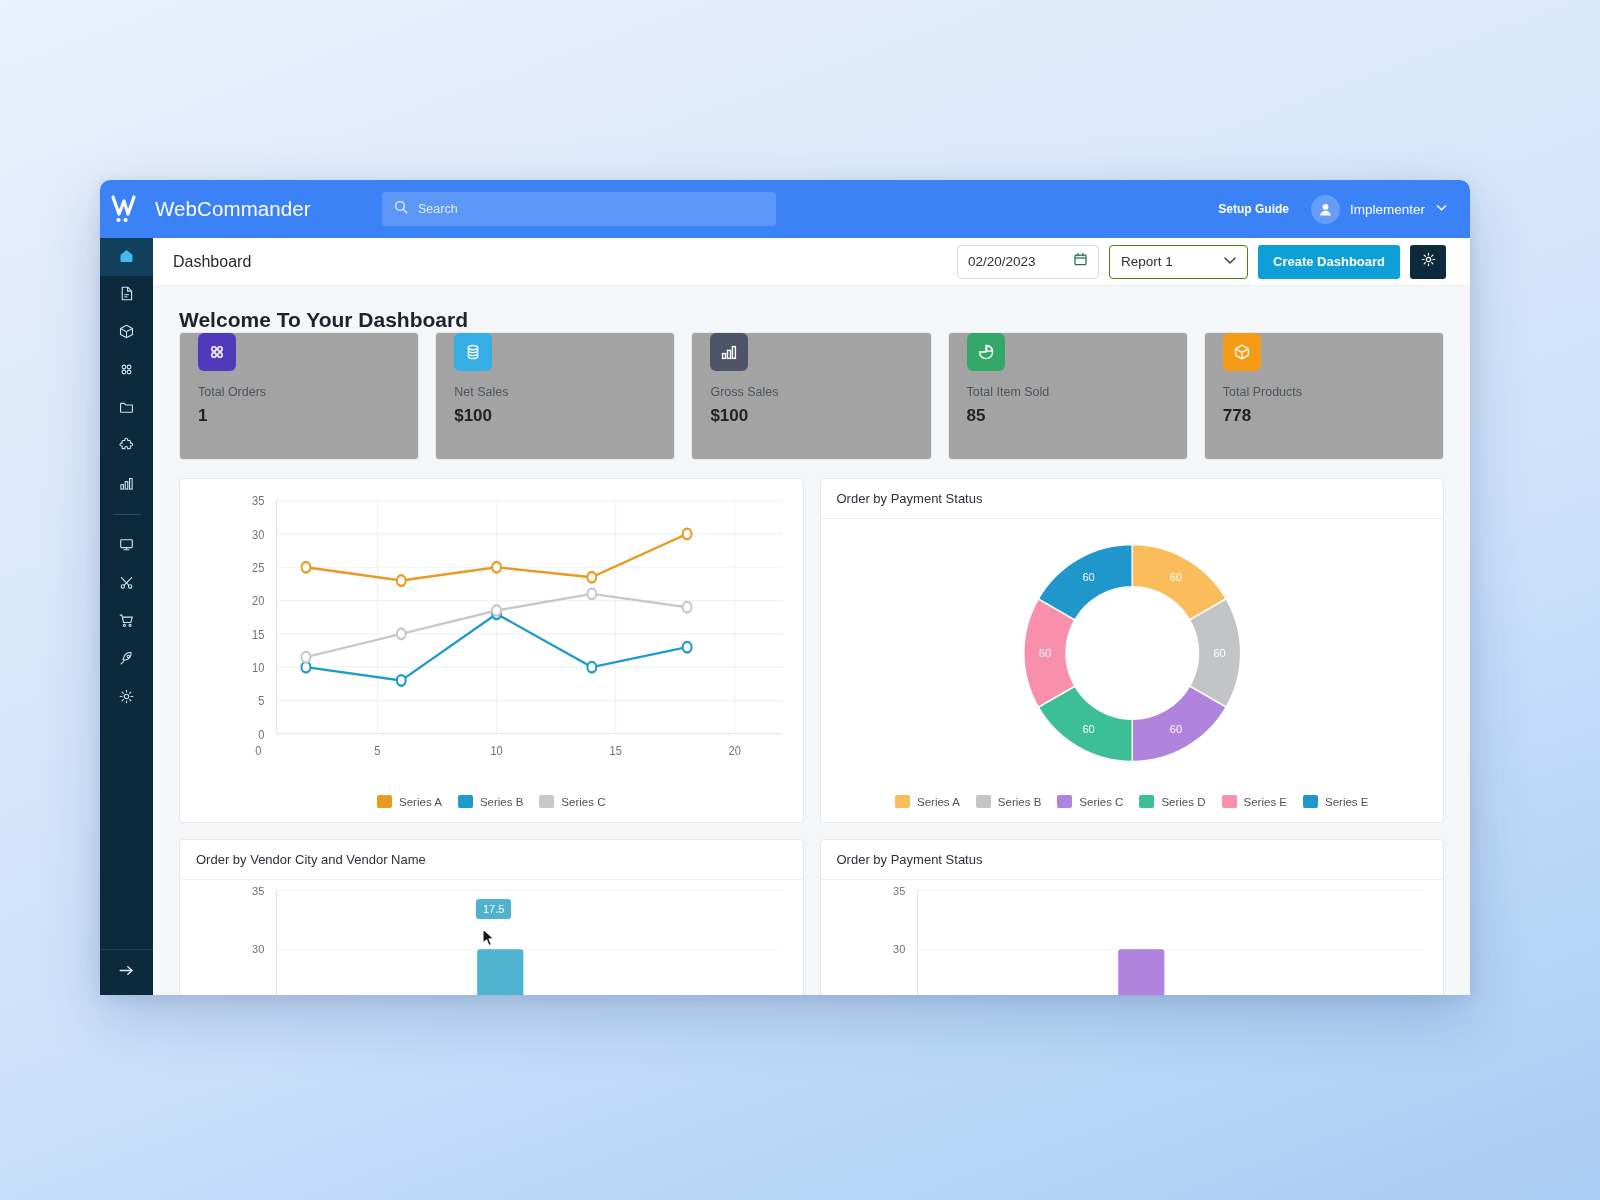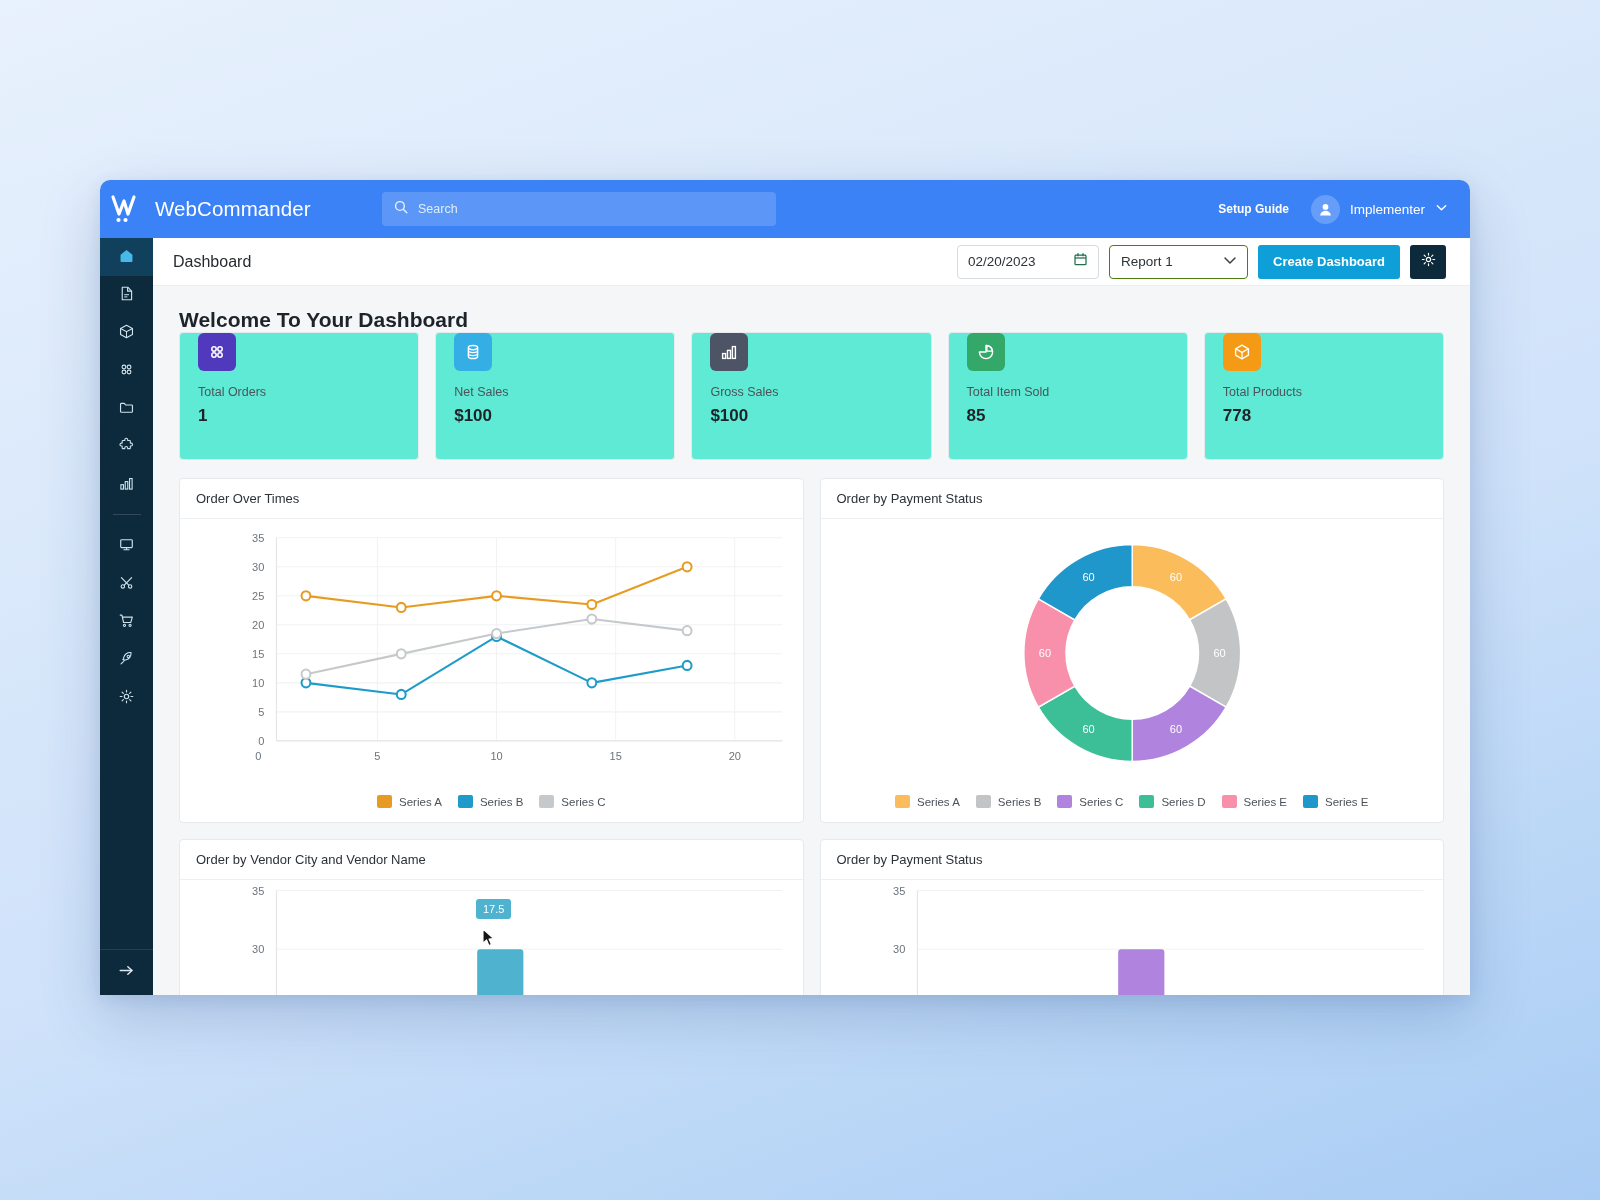--- a/index.html
+++ b/index.html
@@ -131,21 +131,21 @@
   }
 
   #scroll-area { flex: 1; overflow: hidden; padding: 22px 26px 0 26px; }
 
   #welcome { font-size: 21px; font-weight: bold; color: #1d2329; }
 
   
   #kpi-row { display: flex; gap: 16px; margin-bottom: 18px; }
   .kpi-card {
     flex: 1; height: 128px;
-    background: #5eead4; border: 1px solid #e6eaee; border-radius: 4px;
+    background: #a3a3a3; border: 1px solid #e6eaee; border-radius: 4px;
     padding: 0 18px;
     display: flex; flex-direction: column;
   }
   .kpi-icon {
     width: 38px; height: 38px; border-radius: 6px;
     display: flex; align-items: center; justify-content: center;
     color: #fff; margin-bottom: 14px;
   }
   .kpi-label { font-size: 12.5px; color: #4c545c; margin-bottom: 7px; }
   .kpi-value { font-size: 17px; font-weight: bold; color: #1d2329; }
@@ -472,23 +472,20 @@
               </svg>
             </div>
             <div class="kpi-label">Total Products</div>
             <div class="kpi-value">778</div>
           </div>
         </div>
 
         <div class="panel-row">
 
           <div class="panel" style="height:345px">
-            <div class="panel-head">
-              <span class="panel-title">Order Over Times</span>
-            </div>
             <div class="panel-body">
               <svg id="line-chart" width="100%" height="100%" viewBox="0 0 620 258" preserveAspectRatio="none">
                   <line x1="96" y1="184.28571428571428" x2="600" y2="184.28571428571428" class="grid-line"></line>
                   <line x1="96" y1="156.57142857142858" x2="600" y2="156.57142857142858" class="grid-line"></line>
                   <line x1="96" y1="128.85714285714286" x2="600" y2="128.85714285714286" class="grid-line"></line>
                   <line x1="96" y1="101.14285714285715" x2="600" y2="101.14285714285715" class="grid-line"></line>
                   <line x1="96" y1="73.42857142857142" x2="600" y2="73.42857142857142" class="grid-line"></line>
                   <line x1="96" y1="45.71428571428572" x2="600" y2="45.71428571428572" class="grid-line"></line>
                   <line x1="96" y1="18" x2="600" y2="18" class="grid-line"></line>
                   <line x1="196.63636363636363" y1="18" x2="196.63636363636363" y2="212" class="grid-line"></line>

